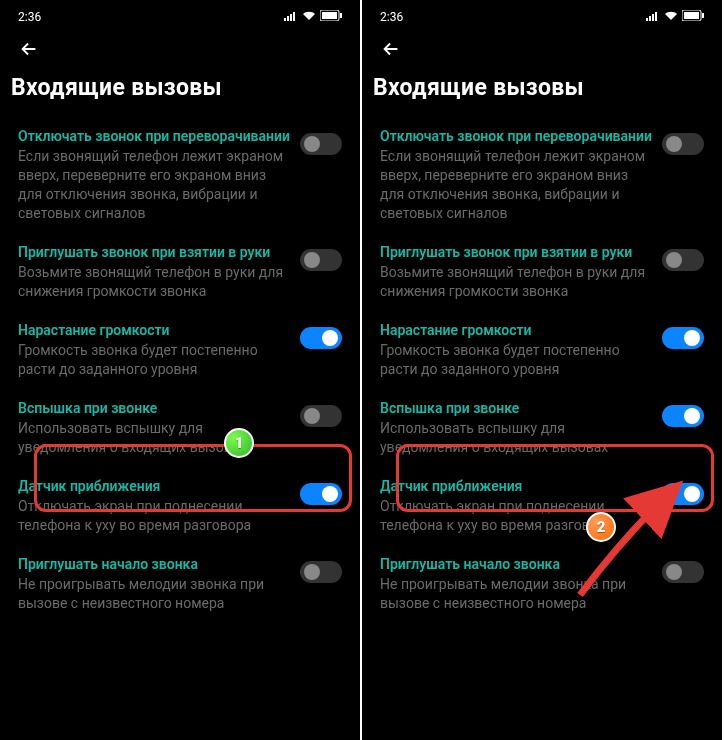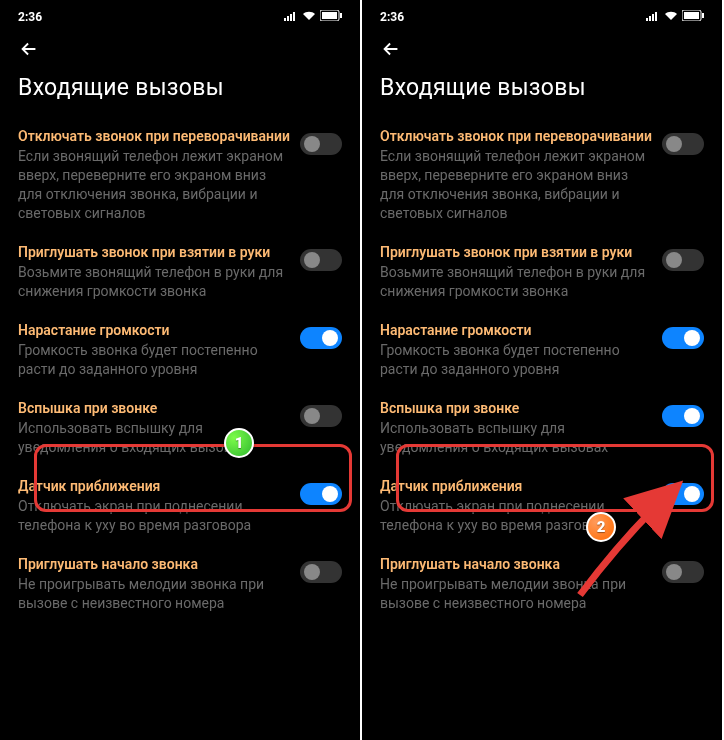--- a/index.html
+++ b/index.html
@@ -1,25 +1,25 @@
 <!DOCTYPE html>
 <html><head>
 <meta charset="utf-8">
 <style>
 body{margin:0;background:#f0f0f0;font-family:-apple-system,Roboto,sans-serif}
 .wrap{width:724px;height:740px;background:#fff;position:relative;display:flex;gap:2px;padding:0;box-sizing:border-box}
 .phone{width:360px;height:740px;background:#000;color:#fff;position:relative;overflow:hidden}
-.sbar{display:flex;justify-content:space-between;align-items:flex-start;padding:10px 18px 4px;font-size:12px;font-weight:700}
+.sbar{display:flex;justify-content:space-between;align-items:flex-start;padding:10px 18px 4px;font-size:12px;font-weight:400}
 .sbar-r{display:flex;gap:4px;align-items:center}
 .back{padding:10px 18px 4px}
 .back svg{width:22px;height:22px}
-.title{font-size:23px;font-weight:400;padding:6px 18px 16px;letter-spacing:0.3px}
+.title{font-size:23px;font-weight:700;padding:6px 11px 16px;letter-spacing:0.3px}
 .item{padding:10px 18px;display:flex;align-items:flex-start;gap:10px;position:relative}
 .item-txt{flex:1;min-width:0}
-.item-title{font-size:14px;font-weight:600;color:#fdba74;line-height:1.3;margin-bottom:2px}
+.item-title{font-size:14px;font-weight:600;color:#14b8a6;line-height:1.3;margin-bottom:2px}
 .item-desc{font-size:14px;color:#6a6a6a;line-height:1.35}
 .toggle{width:42px;height:22px;border-radius:11px;position:relative;flex-shrink:0;margin-top:6px}
 .toggle.off{background:#333}
 .toggle.on{background:#0d84ff}
 .knob{width:16px;height:16px;border-radius:50%;background:#888;position:absolute;top:3px;left:4px;transition:none}
 .toggle.on .knob{background:#fff;left:22px}
 .hl{position:absolute;border:3px solid #e53935;border-radius:12px;pointer-events:none;box-shadow:0 0 0 1px rgba(0,0,0,.3)}
 .badge{position:absolute;width:26px;height:26px;border-radius:50%;background:radial-gradient(circle at 30% 30%,#7cfc4a,#2eb82e);border:2px solid #fff;display:flex;align-items:center;justify-content:center;font-weight:900;font-size:15px;color:#fff;box-shadow:0 1px 3px rgba(0,0,0,.5);text-shadow:0 1px 1px rgba(0,0,0,.4)}
 .badge.b2{background:radial-gradient(circle at 30% 30%,#ff9a5a,#ff6a00)}
 .arrow{position:absolute;pointer-events:none}

